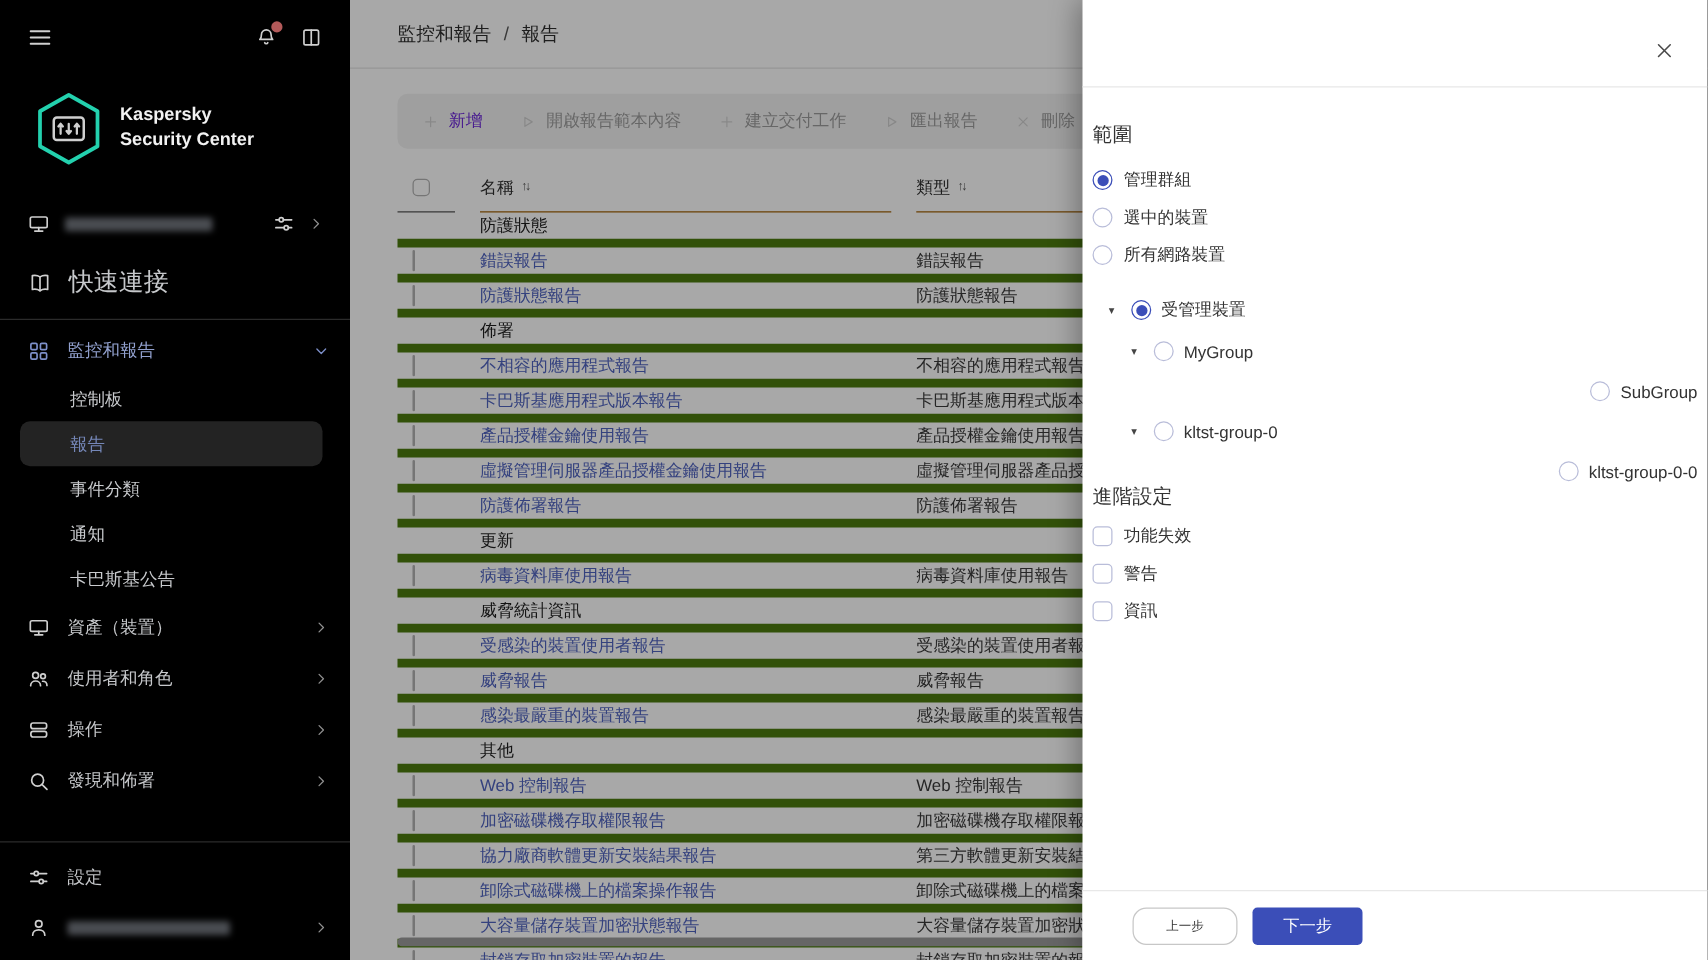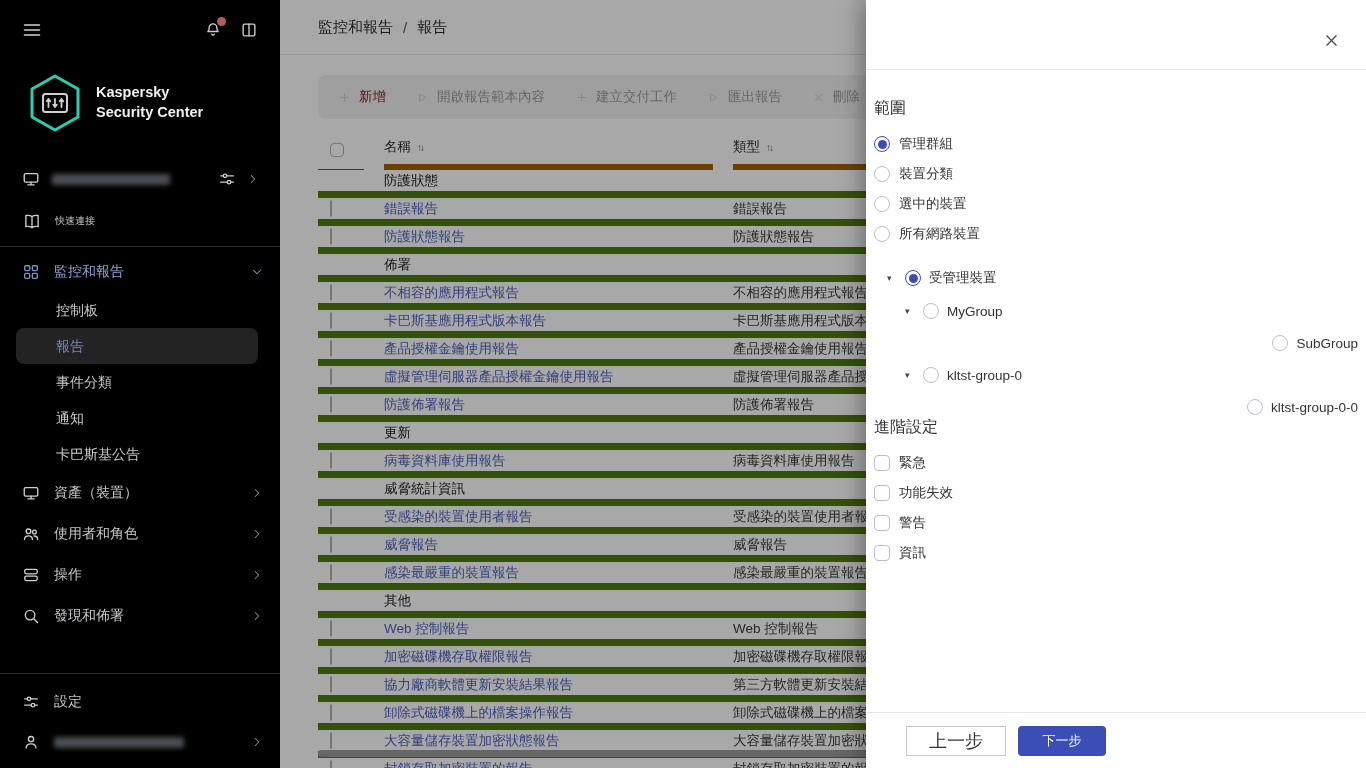--- a/index.html
+++ b/index.html
@@ -16,21 +16,21 @@
   .ic svg { display:block; }
   .bell-wrap { position:relative; }
   .red-dot { position:absolute; top:-4px; right:-4px; width:9px; height:9px; border-radius:50%;
              background:#b35a5a; }
   .sb-logo { display:flex; align-items:center; gap:14px; padding:34px 0 0 28px; }
   .logo-text { font-size:14.5px; font-weight:bold; color:#f2f2f2; line-height:1.35; }
   .sb-server { display:flex; align-items:center; gap:12px; padding:38px 20px 0 22px; }
   .redact { height:11px; border-radius:2px; background:#4a4d52; filter:blur(2.5px); }
   .sb-server .redact { width:118px; margin-right:auto; }
   .sb-server-icons { display:flex; align-items:center; gap:10px; }
-  .sb-quick { display:flex; align-items:center; gap:14px; padding:24px 22px 0 23px; font-size:10px; }
+  .sb-quick { display:flex; align-items:center; gap:14px; padding:24px 22px 0 23px; font-size:20px; }
   .sb-div { height:1px; background:#2b2b2b; margin-top:16px; }
   .sb-nav { padding-top:4px; }
   .sb-item { display:flex; align-items:center; gap:14px; height:41px; padding:0 16px 0 22px;
              font-size:14px; color:#c6c8cb; cursor:pointer; }
   .sb-item .lbl { flex:1; }
   .sb-item.expanded { color:#92a1cf; }
   .sb-item.expanded .ic { color:#7d8fc9; }
   .chev { color:#8f8f8f; }
   .chev-down { color:#7d8fc9; }
   .sb-subitem { height:36px; line-height:36px; padding-left:56px; font-size:14px;
@@ -45,25 +45,25 @@
   
   .main { position:absolute; left:280px; top:0; width:1086px; height:768px; background:#fff; overflow:hidden; }
   .m-head { height:55px; display:flex; align-items:center; padding-left:38px;
             border-bottom:1px solid #e4e4e4; font-size:15px; color:#2e2e2e; }
   .crumb-sep { margin:0 10px; color:#555; }
   .toolbar { margin:20px 0 0 38px; width:790px; height:44px; background:#f2f2f2; border-radius:8px;
              display:flex; align-items:center; padding:0 20px; gap:30px; }
   .tb-btn { display:flex; align-items:center; gap:8px; font-size:13.5px; color:#9d9d9d;
             white-space:nowrap; cursor:pointer; background:none; border:none;
             font-family:inherit; }
-  .tb-btn.en { color:#7f1d1d; }
+  .tb-btn.en { color:#6d28d9; }
   .tbl { margin:11px 0 0 38px; width:980px; font-size:13.5px; }
   .thead, .tr { display:grid; grid-template-columns:46px 329px 1fr; column-gap:20px; align-items:center; }
   .thead { height:40px; color:#2e2e2e; }
-  .th { border-bottom:6px solid #a16207; height:100%; display:flex; align-items:center; }
+  .th { border-bottom:1px solid #a16207; height:100%; display:flex; align-items:center; }
   .sort { margin-left:6px; color:#5a5a5a; font-size:10px; letter-spacing:-2px; }
   .tr { height:28px; border-bottom:7px solid #4d7c0f; }
   .cb { width:14px; height:14px; border:1px solid #b2b2b2; border-radius:4px; margin-left:12px;
         background:#fff; }
   .th-cb { border-bottom:1px solid #555; height:100%; display:flex; align-items:center; }
   .lnk { color:#5064c0; white-space:nowrap; overflow:hidden; cursor:pointer; }
   .typ { color:#3a3a3a; white-space:nowrap; }
   .grp-lbl { color:#1e1e1e; white-space:nowrap; }
   .hscroll { position:absolute; left:38px; right:0; top:750px; height:7px; background:#9c9c9c;
              border-radius:4px; z-index:2; }
@@ -86,21 +86,21 @@
   .tree { margin-top:26px; }
   .trow { margin-top:16px; gap:8px; }
   .trow.lv0 { padding-left:13px; } .trow.lv1 { padding-left:31px; } .trow.lv2 { padding-left:66px;justify-content:flex-end; }
   .caret { width:10px; color:#444; font-size:9px; line-height:1; flex:none; cursor:pointer; }
   .chk { margin-top:12px; } .chk.first { margin-top:16px; }
   .chkbox { width:16px; height:16px; border:1px solid #b9bdd9; border-radius:4px; flex:none; background:#fff; }
   .adv-title { margin-top:2px; }
   .d-foot { position:absolute; left:0; right:0; bottom:0; height:56px; border-top:1px solid #e8e8e8;
             display:flex; align-items:center; padding-left:40px; gap:12px; background:#fff; }
   .btn-sec { height:30px; min-width:84px; padding:0 22px; background:#fff; border:1px solid #c7c7c7;
-             border-radius:0; font-size:18px; color:#333; font-family:inherit; cursor:pointer; }
+             border-radius:11px; font-size:10px; color:#333; font-family:inherit; cursor:pointer; }
   .btn-pri { height:30px; min-width:88px; padding:0 22px; background:#3b4eb8; border:none;
              border-radius:4px; font-size:13px; color:#fff; font-family:Liberation Serif, serif; cursor:pointer; }
 </style>
 </head>
 <body>
 
 <div class="app">
 
   <aside class="sb">
     <div class="sb-top">
@@ -484,24 +484,20 @@
     </div>
     <div class="d-body">
       <h2 class="d-title">範圍</h2>
       <div id="scope-options">
           <div class="opt first">
             <span class="radio sel"></span>
             <span>管理群組</span>
           </div>
           <div class="opt">
             <span class="radio"></span>
-            <span>裝置分類</span>
-          </div>
-          <div class="opt">
-            <span class="radio"></span>
             <span>選中的裝置</span>
           </div>
           <div class="opt">
             <span class="radio"></span>
             <span>所有網路裝置</span>
           </div>
         </div>
       <div class="tree" id="group-tree">
           <div class="trow lv0">
             <span class="caret">▾</span>
@@ -522,24 +518,20 @@
             <span class="radio"></span>
             <span>kltst-group-0</span>
           </div>
           <div class="trow lv2">
             <span class="radio"></span>
             <span>kltst-group-0-0</span>
           </div>
         </div>
       <h2 class="d-title adv-title">進階設定</h2>
       <div id="severity-checks">
-          <div class="chk first">
-            <span class="chkbox"></span>
-            <span>緊急</span>
-          </div>
           <div class="chk">
             <span class="chkbox"></span>
             <span>功能失效</span>
           </div>
           <div class="chk">
             <span class="chkbox"></span>
             <span>警告</span>
           </div>
           <div class="chk">
             <span class="chkbox"></span>

